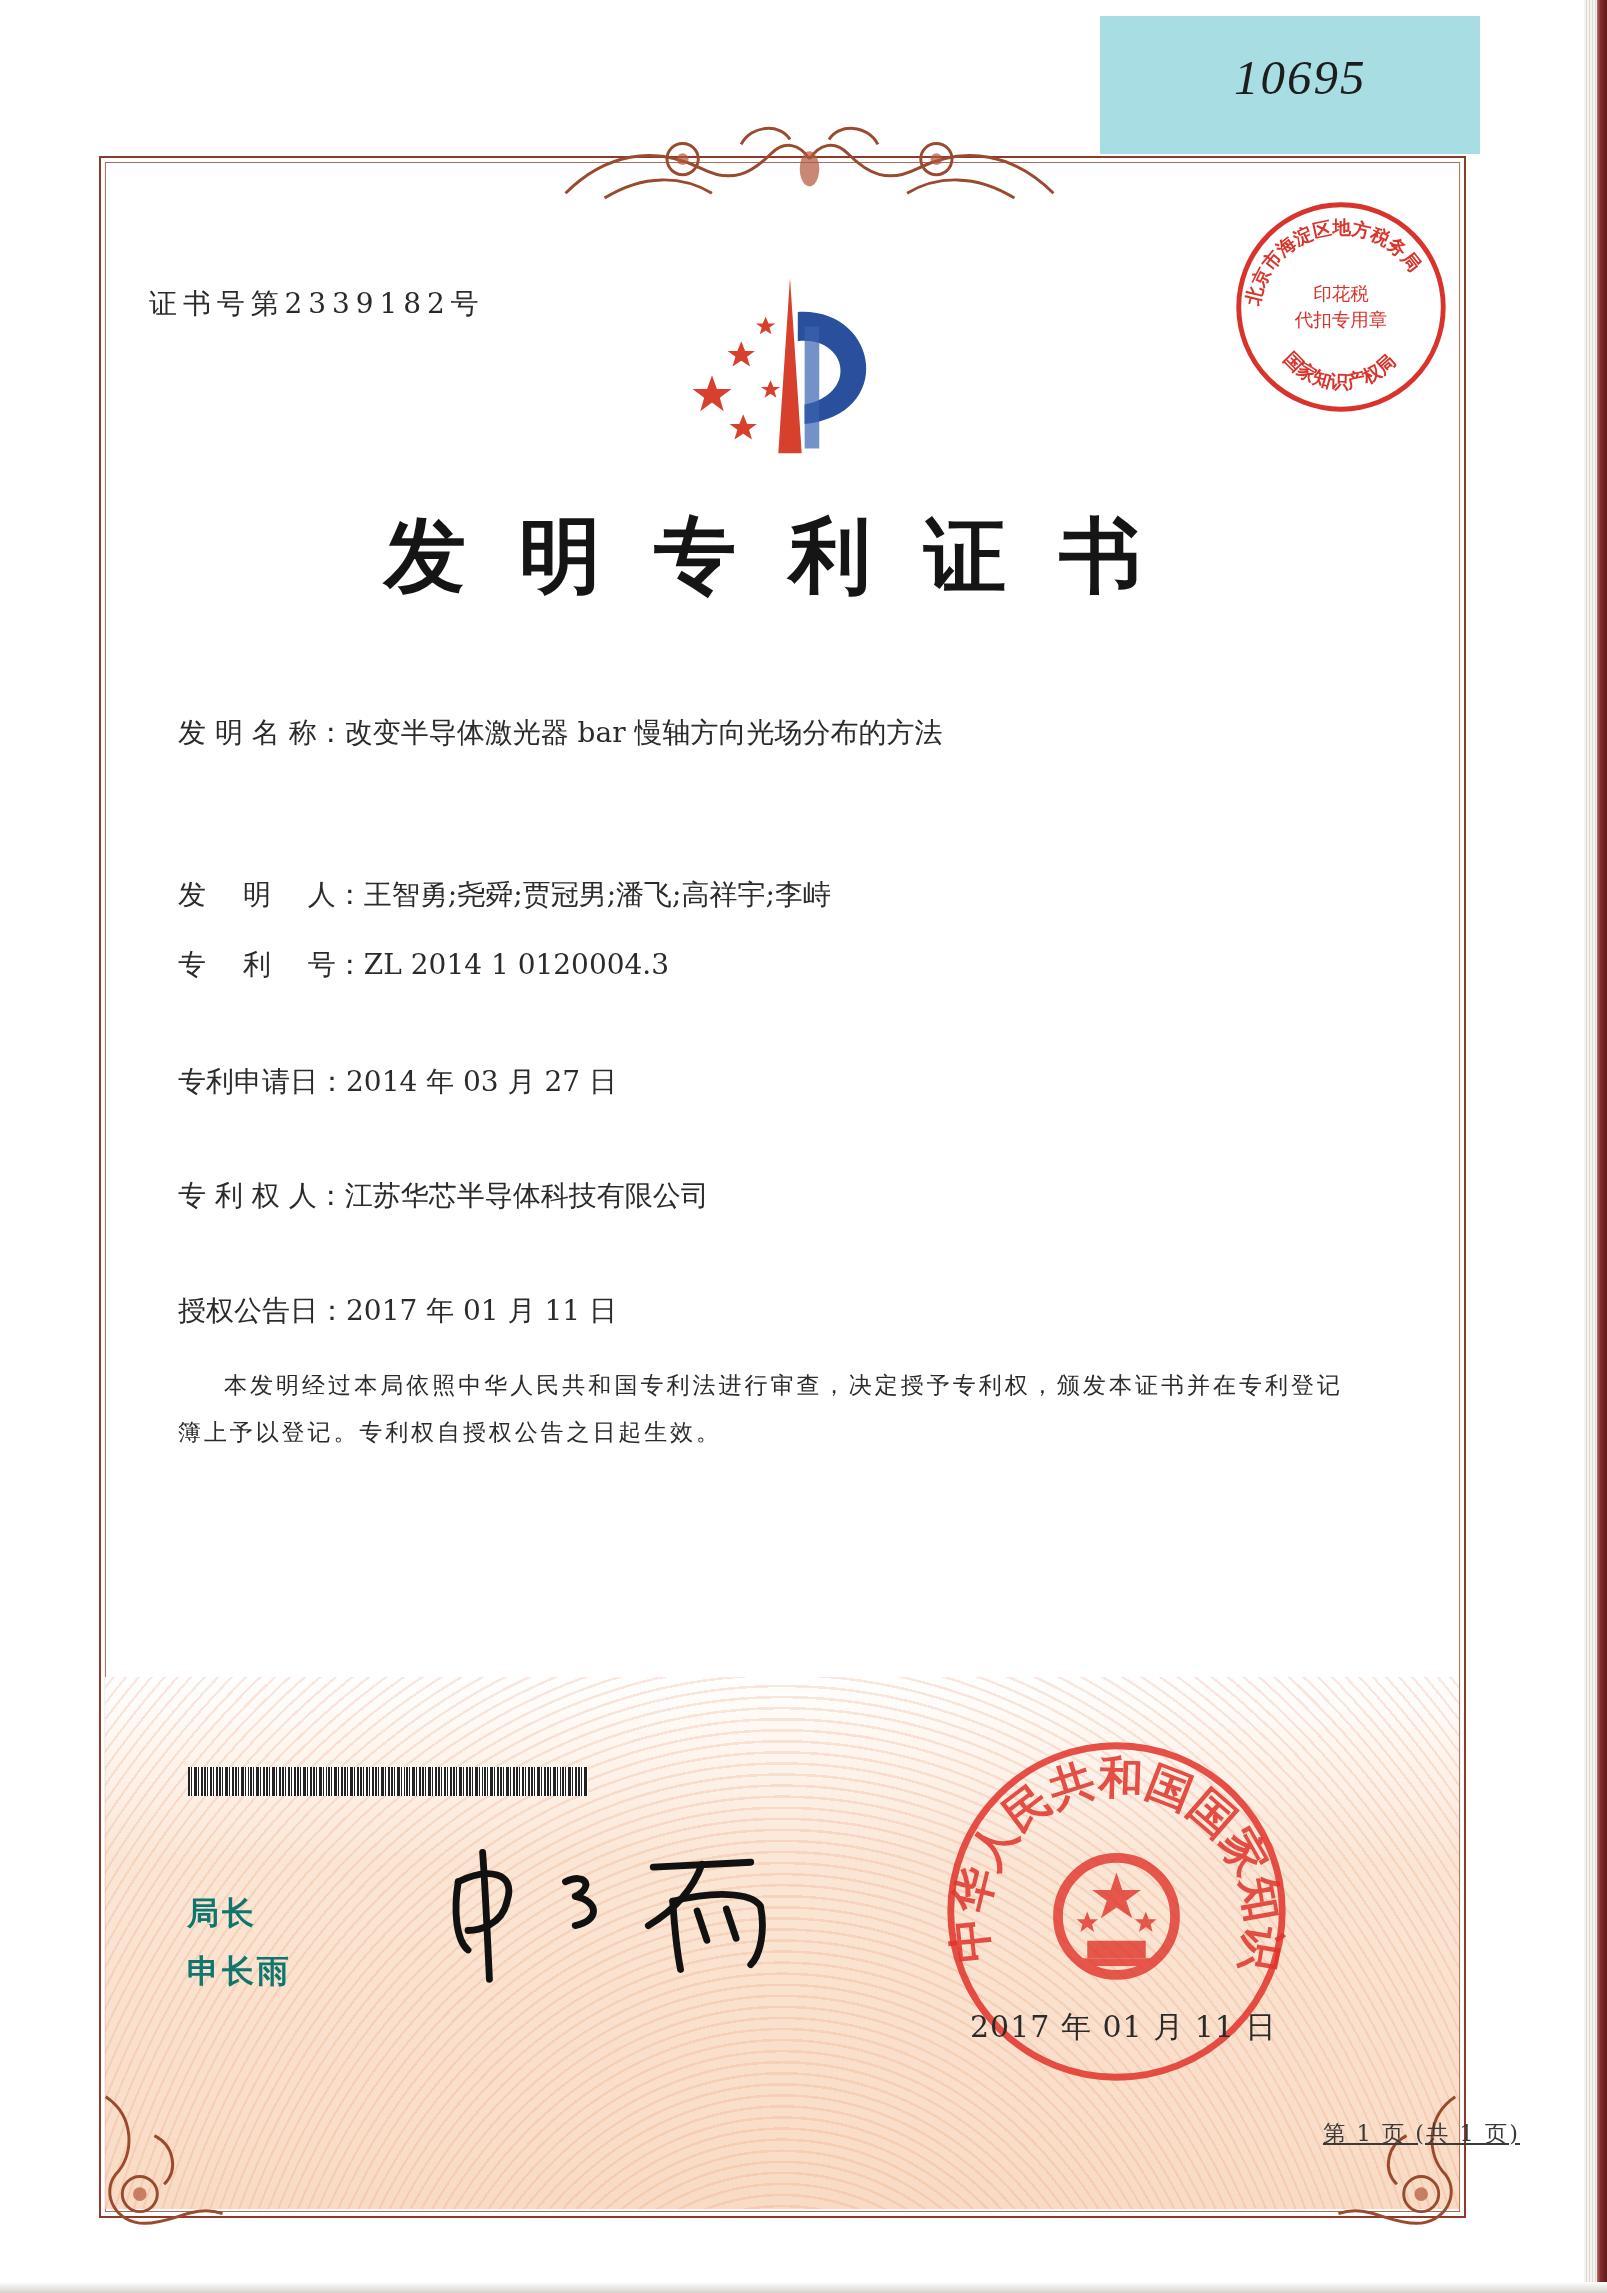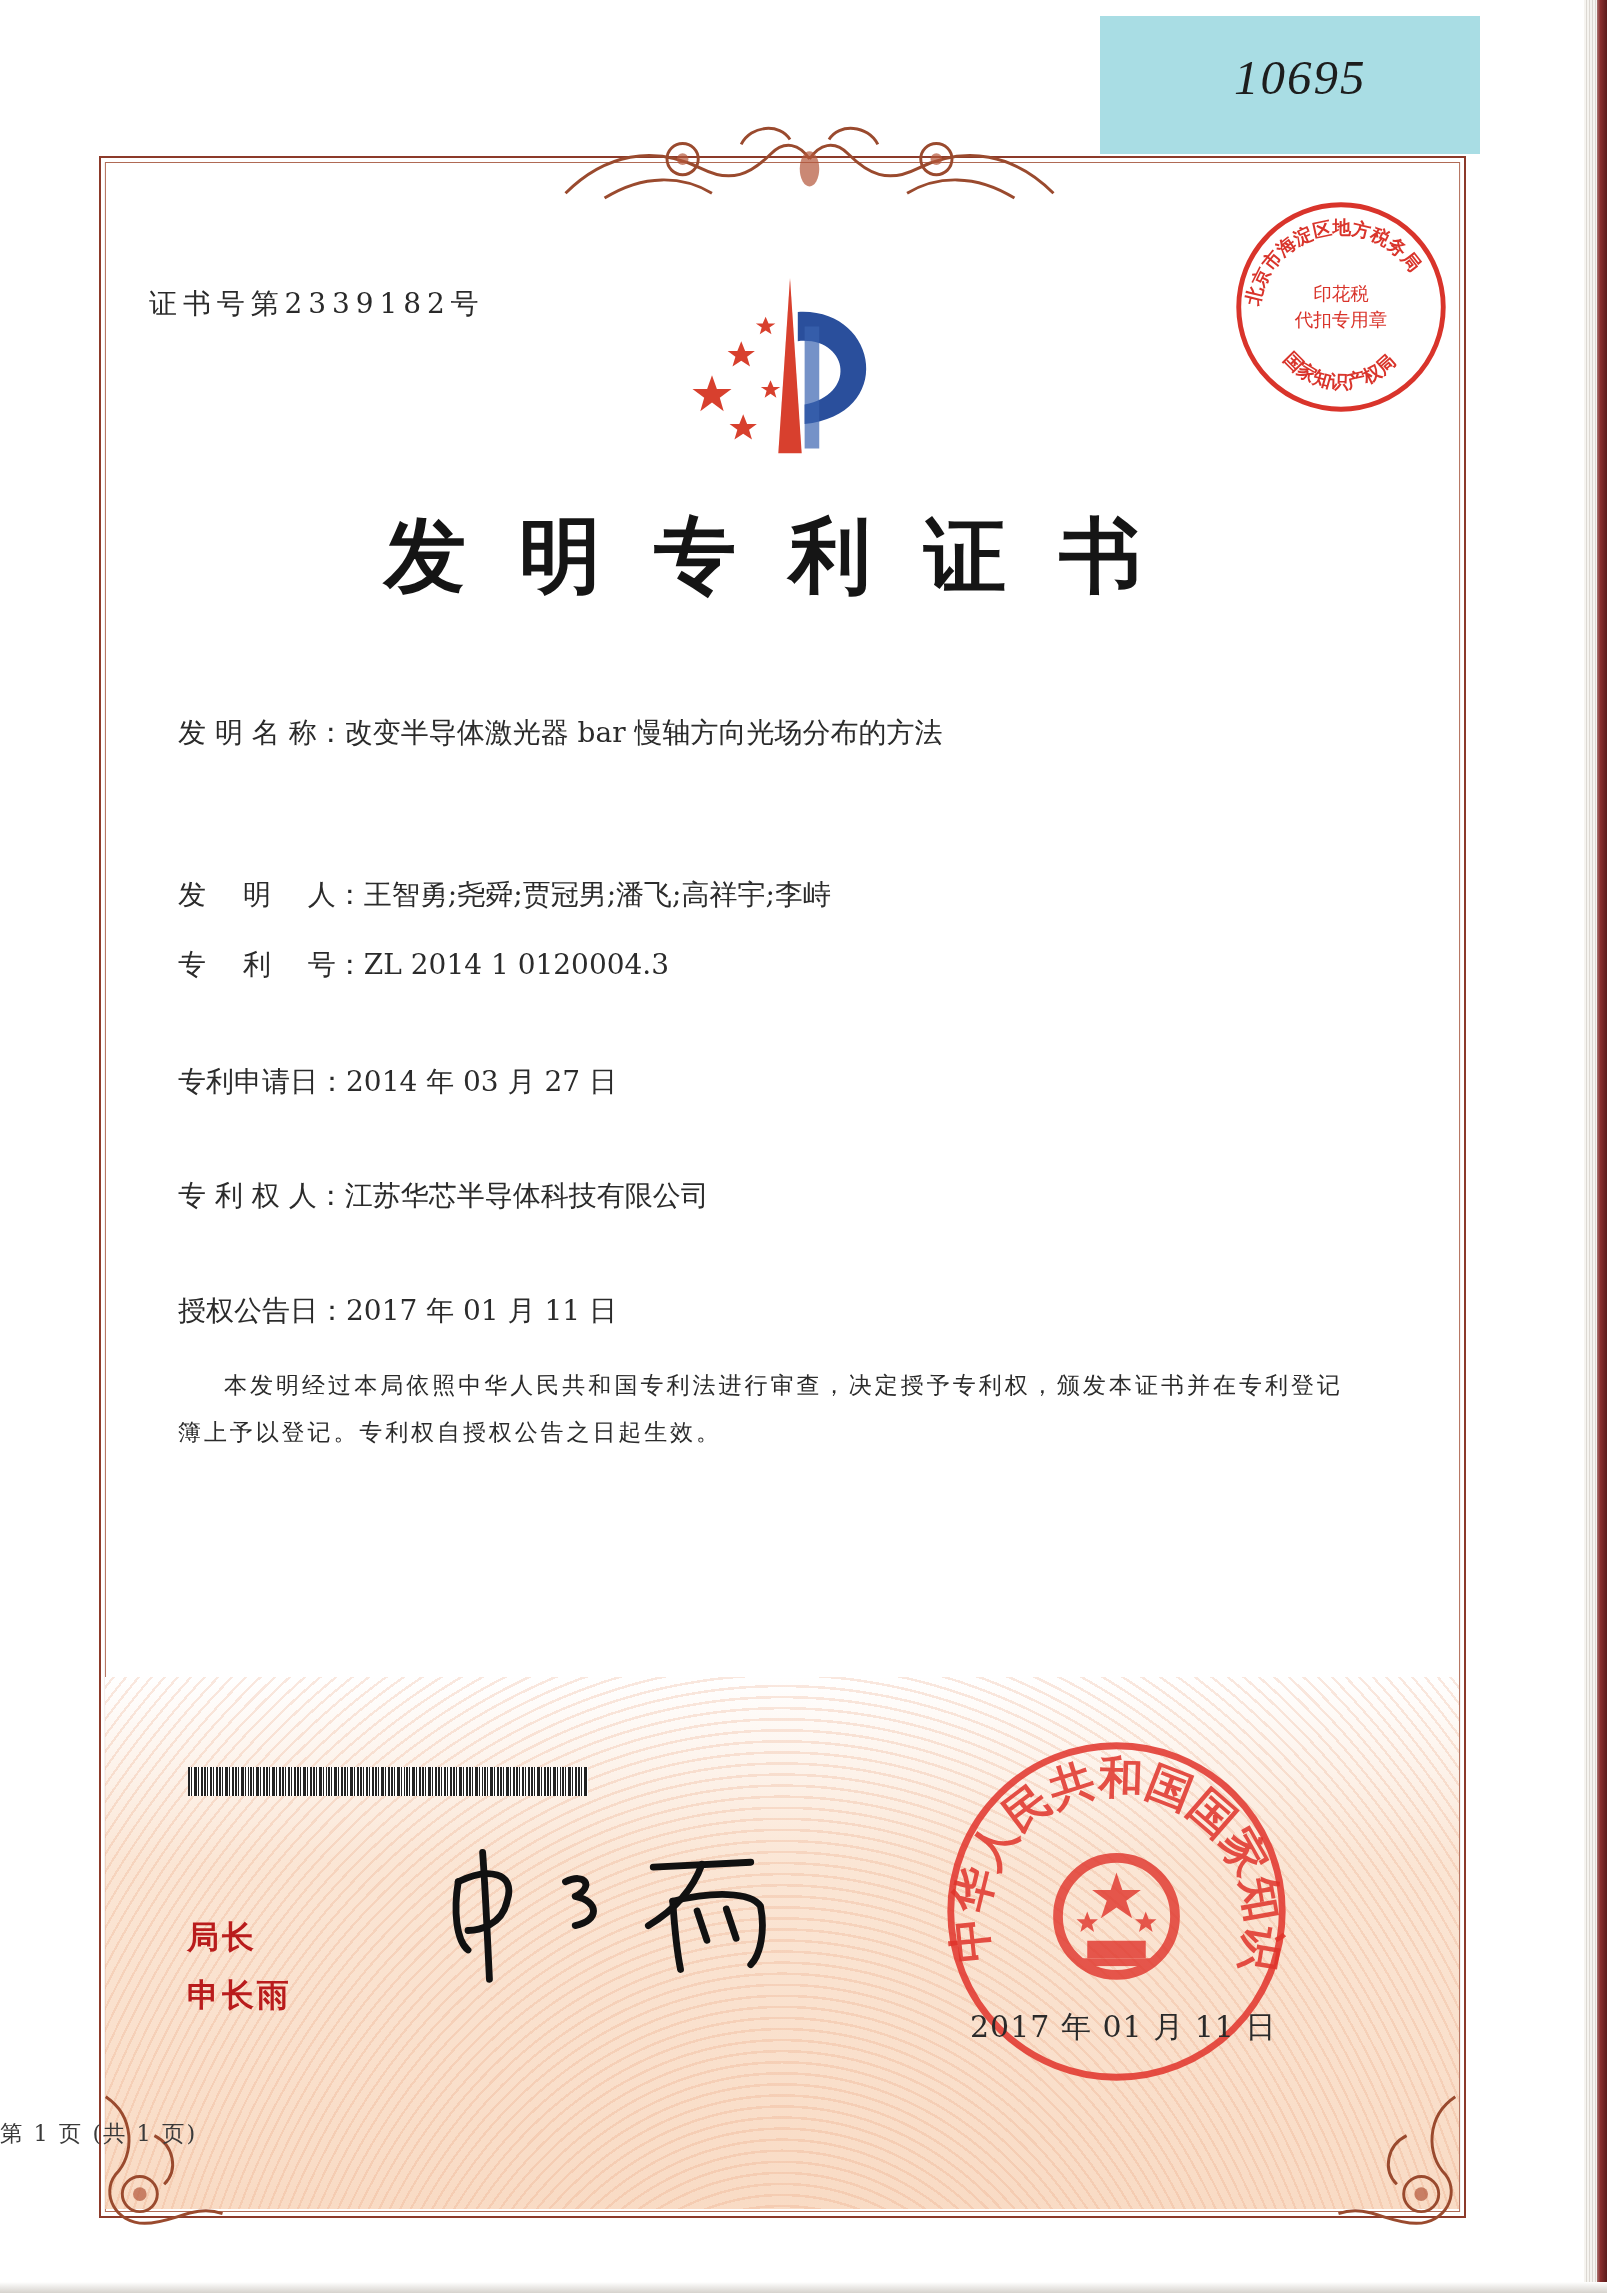--- a/index.html
+++ b/index.html
@@ -72,30 +72,30 @@
   }
   .para p { margin:0; text-indent:2em; }
   .barcode {
     position:absolute; left:188px; top:1767px; width:400px; height:29px;
     background:repeating-linear-gradient(to right,
       #222 0 2px,#fff 2px 2.9px,#222 2.9px 3.9px,#fff 3.9px 5.9px,#222 5.9px 8.8px,#fff 8.8px 9.8px,
       #222 9.8px 10.7px,#fff 10.7px 12.7px,#222 12.7px 14.6px,#fff 14.6px 15.6px);
   }
   .director-title, .director-name {
     position:absolute; left:187px; font-family:Liberation Mono, monospace;
-    font-size:32px; font-weight:bold; color:#b91c1c; letter-spacing:2.9px;margin-top:24px;
+    font-size:32px; font-weight:bold; color:#0f766e; letter-spacing:2.9px;
   }
   .signature { position:absolute; left:429px; top:1833px; width:390px; height:156px; }
   .national-seal { position:absolute; left:941px; top:1736px; width:351px; height:351px; }
   .issue-date {
     position:absolute; left:970px; top:2007px; font-size:30px; color:#2a2a2a; letter-spacing:1px;
   }
   .page-footer {
-    position:absolute; left:0; width:1520px; top:2118px; text-align:left;
-    font-size:22.4px; color:#3a3a3a; letter-spacing:2px;
+    position:absolute; left:0; width:1520px; top:2118px; text-align:right;
+    font-size:22.4px; color:#3a3a3a; letter-spacing:2px;text-decoration:underline;
   }
 </style>
 </head>
 <body>
 
 <div class="page-edge-right"></div>
 
 <div class="cert-frame"></div>
 <div class="bottom-pattern"></div>
 

